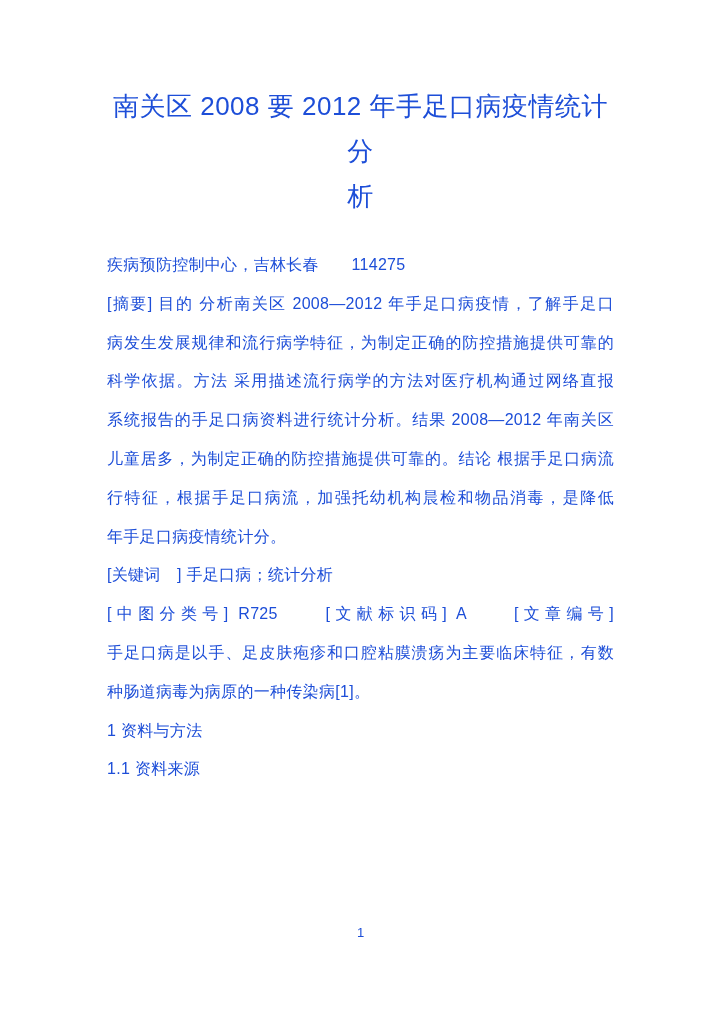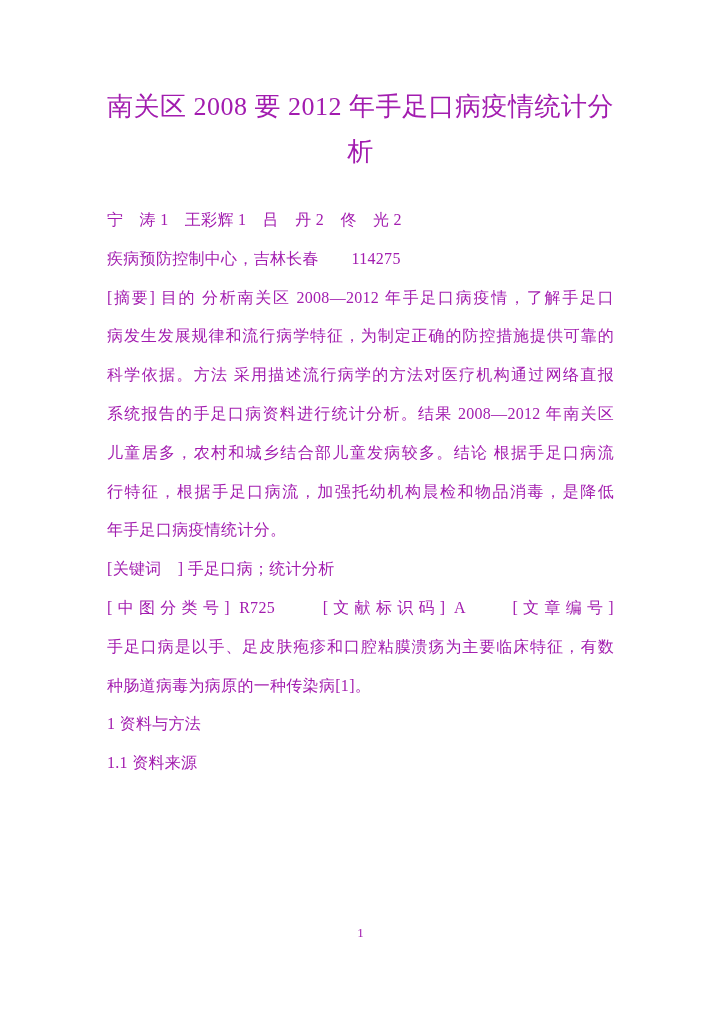--- a/index.html
+++ b/index.html
@@ -6,22 +6,22 @@
     margin: 0;
     padding: 0;
     background: #ffffff;
   }
   .page {
     position: relative;
     width: 721px;
     height: 1020px;
     background: #ffffff;
     overflow: hidden;
-    color: #a21caf;
-    font-family: Liberation Serif, serif;
+    color: #1d4ed8;
+    font-family: Liberation Sans, sans-serif;
   }
   .content {
     position: absolute;
     left: 107px;
     width: 507px;
     top: 0;
   }
   .title {
     margin: 84px 0 0 0;
     font-size: 26px;
@@ -61,28 +61,27 @@
 
 <div class="page">
   <div class="content">
 
     <h1 class="title">
       <span class="tl">南关区 2008 要 2012 年手足口病疫情统计分</span>
       <span class="tl">析</span>
     </h1>
 
     <div class="lines">
-      <div class="line">宁　涛 1　王彩辉 1　吕　丹 2　佟　光 2</div>
       <div class="line">疾病预防控制中心，吉林长春　　114275</div>
 
       <div class="line just">[摘要] 目的 分析南关区 2008—2012 年手足口病疫情，了解手足口</div>
       <div class="line just">病发生发展规律和流行病学特征，为制定正确的防控措施提供可靠的</div>
       <div class="line just">科学依据。方法 采用描述流行病学的方法对医疗机构通过网络直报</div>
       <div class="line just">系统报告的手足口病资料进行统计分析。结果 2008—2012 年南关区</div>
-      <div class="line just">儿童居多，农村和城乡结合部儿童发病较多。结论 根据手足口病流</div>
+      <div class="line just">儿童居多，为制定正确的防控措施提供可靠的。结论 根据手足口病流</div>
       <div class="line just">行特征，根据手足口病流，加强托幼机构晨检和物品消毒，是降低</div>
       <div class="line">年手足口病疫情统计分。</div>
 
       <div class="line">[关键词　] 手足口病；统计分析</div>
       <div class="line just">[中图分类号] R725　　[文献标识码] A　　[文章编号]</div>
 
       <div class="line just">手足口病是以手、足皮肤疱疹和口腔粘膜溃疡为主要临床特征，有数</div>
       <div class="line">种肠道病毒为病原的一种传染病[1]。</div>
 
       <div class="line">1 资料与方法</div>

